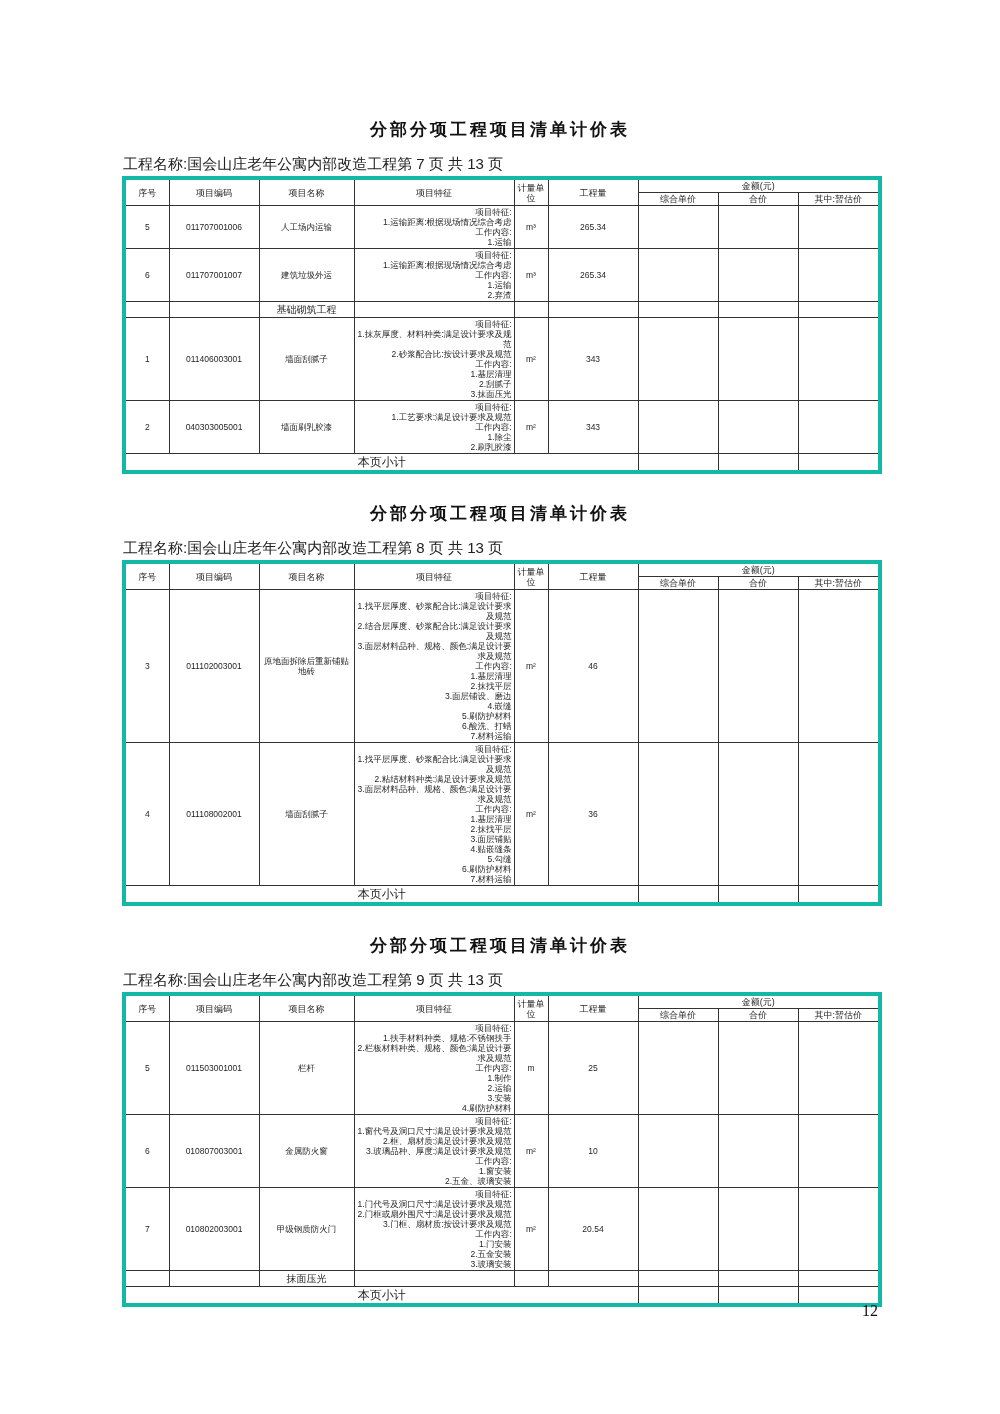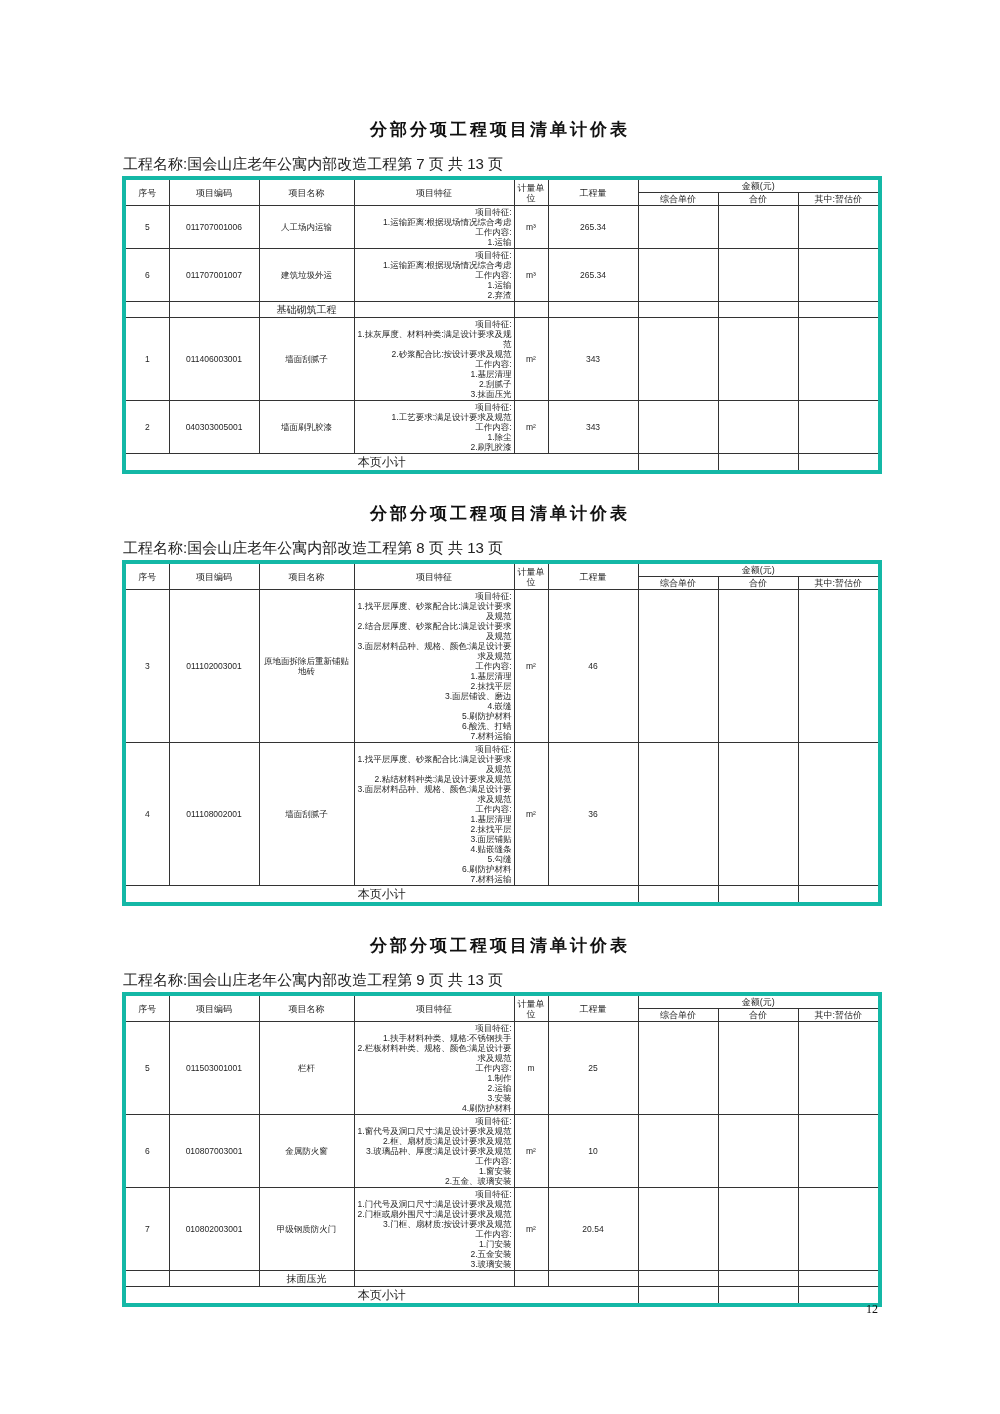--- a/index.html
+++ b/index.html
@@ -32,21 +32,21 @@
   td.c-no,td.c-code,td.c-unit,td.c-qty{text-align:center;vertical-align:middle;}
   td.c-name{text-align:center;vertical-align:middle;}
   td.c-feat{text-align:right;vertical-align:top;white-space:pre-line;padding:2px 3px;}
   td.c-amt{vertical-align:middle;}
   tr.section-row td{height:13px;}
   tr.section-row td.c-name{font-size:10px;}
   tr.subtotal-row td{height:14px;text-align:center;font-size:12px;}
   .page-number{
     position:absolute;right:122px;top:1302px;
     font-family:"Liberation Serif","DejaVu Serif",serif;
-    font-size:12px;color:#111;
+    font-size:16px;color:#111;
   }
 </style>
 </head>
 <body>
 
 <div id="doc">
     <div class="block">
       <div class="sheet-title">分部分项工程项目清单计价表</div>
       <div class="meta-row">
         <span>工程名称:国会山庄老年公寓内部改造工程</span>

